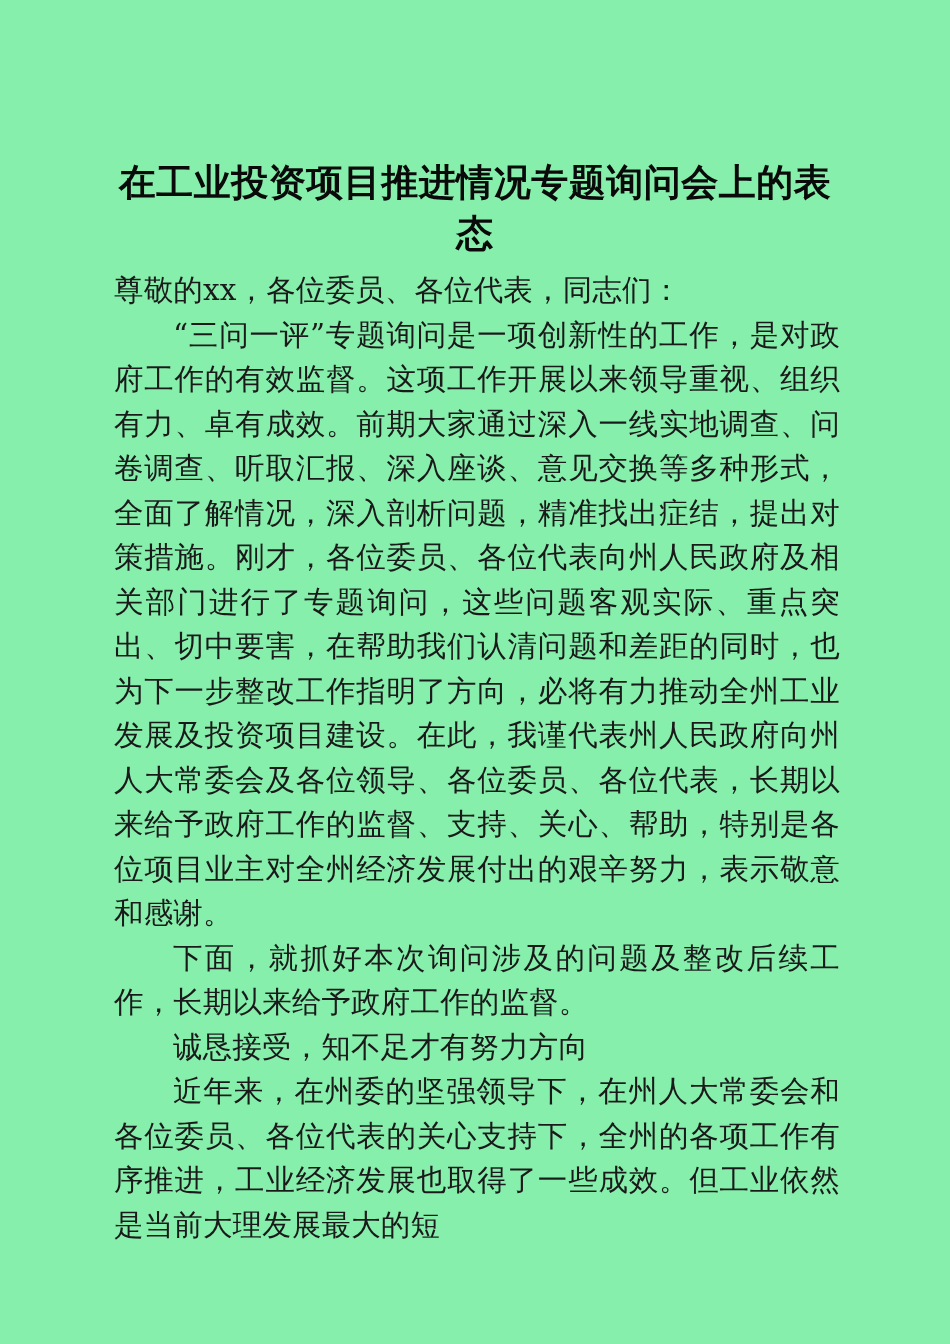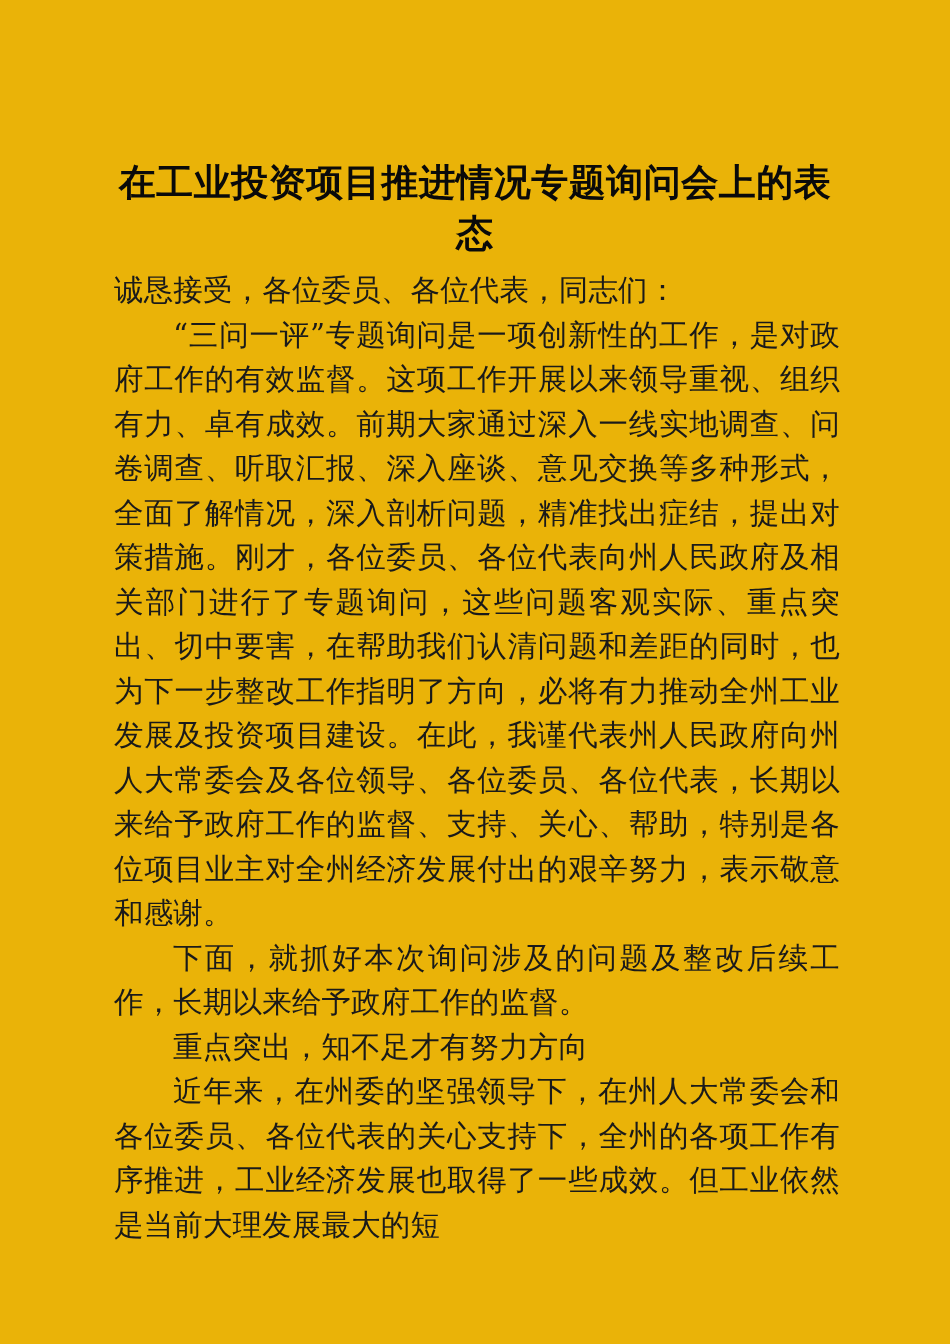--- a/index.html
+++ b/index.html
@@ -16,21 +16,21 @@
     color: #000000;
     -webkit-font-smoothing: antialiased;
   }
 
   .page {
     position: absolute;
     left: 0;
     top: 0;
     width: 950px;
     height: 1344px;
-    background: #eab308;
+    background: #86efac;
     box-sizing: border-box;
   }
 
   
   .doc-title {
     position: absolute;
     left: 113px;
     top: 132px;
     width: 724px;
     text-align: center;
@@ -80,20 +80,20 @@
 </head>
 <body>
 
 <div class="page">
 
   <h1 class="doc-title">
     <span class="t-line">在工业投资项目推进情况专题询问会上的表态</span>
   </h1>
 
   <div class="doc-body">
-    <p class="para noindent">诚恳接受，各位委员、各位代表，同志们：</p>
+    <p class="para noindent">尊敬的xx，各位委员、各位代表，同志们：</p>
     <p class="para indent">“三问一评”专题询问是一项创新性的工作，是对政府工作的有效监督。这项工作开展以来领导重视、组织有力、卓有成效。前期大家通过深入一线实地调查、问卷调查、听取汇报、深入座谈、意见交换等多种形式，全面了解情况，深入剖析问题，精准找出症结，提出对策措施。刚才，各位委员、各位代表向州人民政府及相关部门进行了专题询问，这些问题客观实际、重点突出、切中要害，在帮助我们认清问题和差距的同时，也为下一步整改工作指明了方向，必将有力推动全州工业发展及投资项目建设。在此，我谨代表州人民政府向州人大常委会及各位领导、各位委员、各位代表，长期以来给予政府工作的监督、支持、关心、帮助，特别是各位项目业主对全州经济发展付出的艰辛努力，表示敬意和感谢。</p>
     <p class="para indent">下面，就抓好本次询问涉及的问题及整改后续工作，长期以来给予政府工作的监督。</p>
-    <p class="para indent">重点突出，知不足才有努力方向</p>
+    <p class="para indent">诚恳接受，知不足才有努力方向</p>
     <p class="para indent">近年来，在州委的坚强领导下，在州人大常委会和各位委员、各位代表的关心支持下，全州的各项工作有序推进，工业经济发展也取得了一些成效。但工业依然是当前大理发展最大的短</p>
   </div>
 
 </div>
 
 </body></html>

